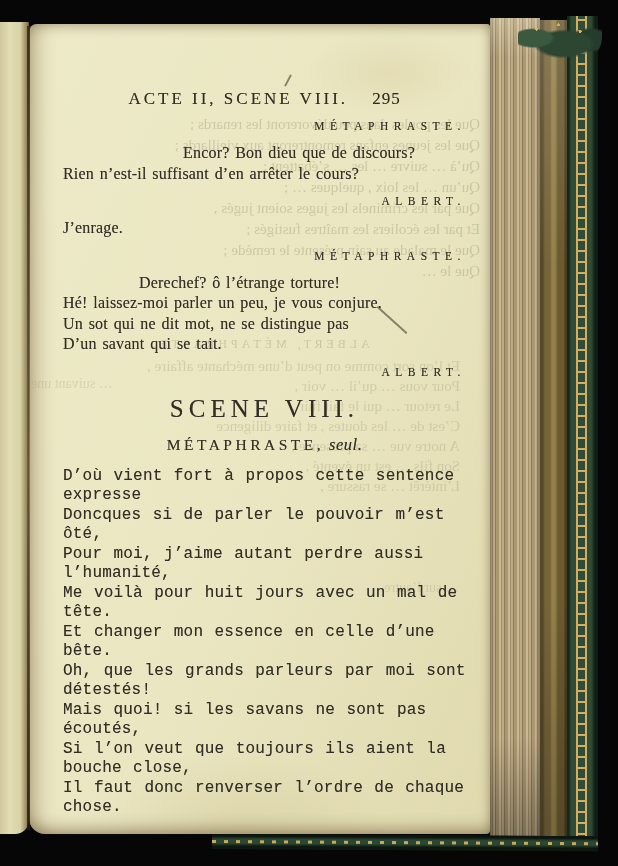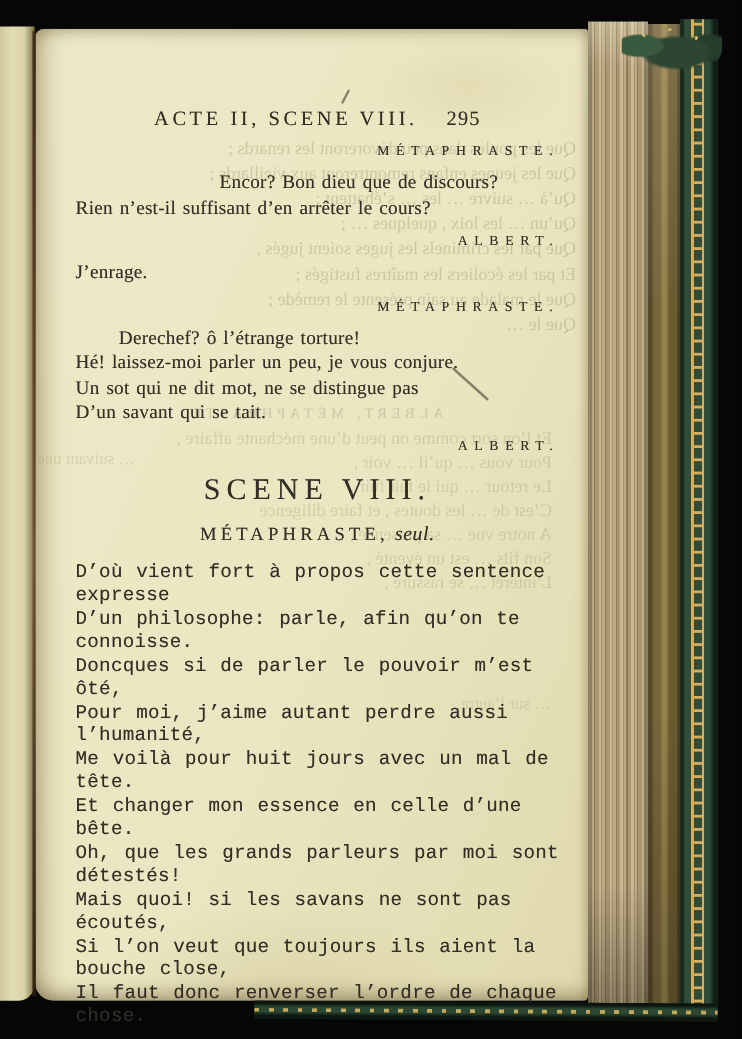--- a/index.html
+++ b/index.html
@@ -47,21 +47,21 @@
   .ghost-botfrag{left:300px;top:556px;width:130px;font-size:14px;opacity:.28;filter:blur(.55px);}
 
   
   .content{position:absolute;left:34px;right:24px;top:64px;z-index:3;color:var(--ink,#322e26);
     text-shadow:0 0 .3px rgba(50,45,35,.45);}
   .header{text-align:center;font-size:17px;line-height:21px;letter-spacing:3px;white-space:nowrap;}
   .folio{display:inline-block;margin-left:24px;letter-spacing:1px;}
   .speaker{text-align:right;font-size:11.5px;line-height:14px;letter-spacing:5.5px;word-spacing:3px;margin:10px 0;}
   .verse{font-size:16px;line-height:20.5px;letter-spacing:.2px;word-spacing:1.5px;}
   .in-92{margin-left:120px;}
-  .in-76{margin-left:36px;}
+  .in-76{margin-left:76px;}
   .in-156{margin-left:156px;}
   .scene-heading{margin:16px 0 0;text-align:center;font-size:25px;line-height:28px;
     letter-spacing:5px;font-weight:normal;}
   .scene-sub{margin-top:12px;text-align:center;font-size:15.5px;line-height:19px;letter-spacing:3.5px;}
   .stage-dir{font-style:italic;letter-spacing:.5px;margin-left:5px;font-size:16.5px;}
   .mono{margin-top:13px;}
   .mono .mline{font-size:16px;line-height:19.5px;letter-spacing:.2px;word-spacing:1.5px;font-family:Liberation Mono, monospace;}
 
   
   .scratch{position:absolute;z-index:4;background:rgba(55,45,32,.55);border-radius:1px;}
@@ -178,21 +178,20 @@
 
       <div class="speaker">ALBERT.</div>
 
       <h2 class="scene-heading">SCENE VIII.</h2>
       <div class="scene-sub">
         <span>MÉTAPHRASTE,</span><span class="stage-dir">seul.</span>
       </div>
 
       <div class="mono">
         <div class="mline">D’où vient fort à propos cette sentence expresse</div>
-        <div class="mline">D’un philosophe: parle, afin qu’on te connoisse.</div>
         <div class="mline">Doncques si de parler le pouvoir m’est ôté,</div>
         <div class="mline">Pour moi, j’aime autant perdre aussi l’humanité,</div>
         <div class="mline">Me voilà pour huit jours avec un mal de tête.</div>
         <div class="mline">Et changer mon essence en celle d’une bête.</div>
         <div class="mline">Oh, que les grands parleurs par moi sont détestés!</div>
         <div class="mline">Mais quoi! si les savans ne sont pas écoutés,</div>
         <div class="mline">Si l’on veut que toujours ils aient la bouche close,</div>
         <div class="mline">Il faut donc renverser l’ordre de chaque chose.</div>
       </div>
     </div>

